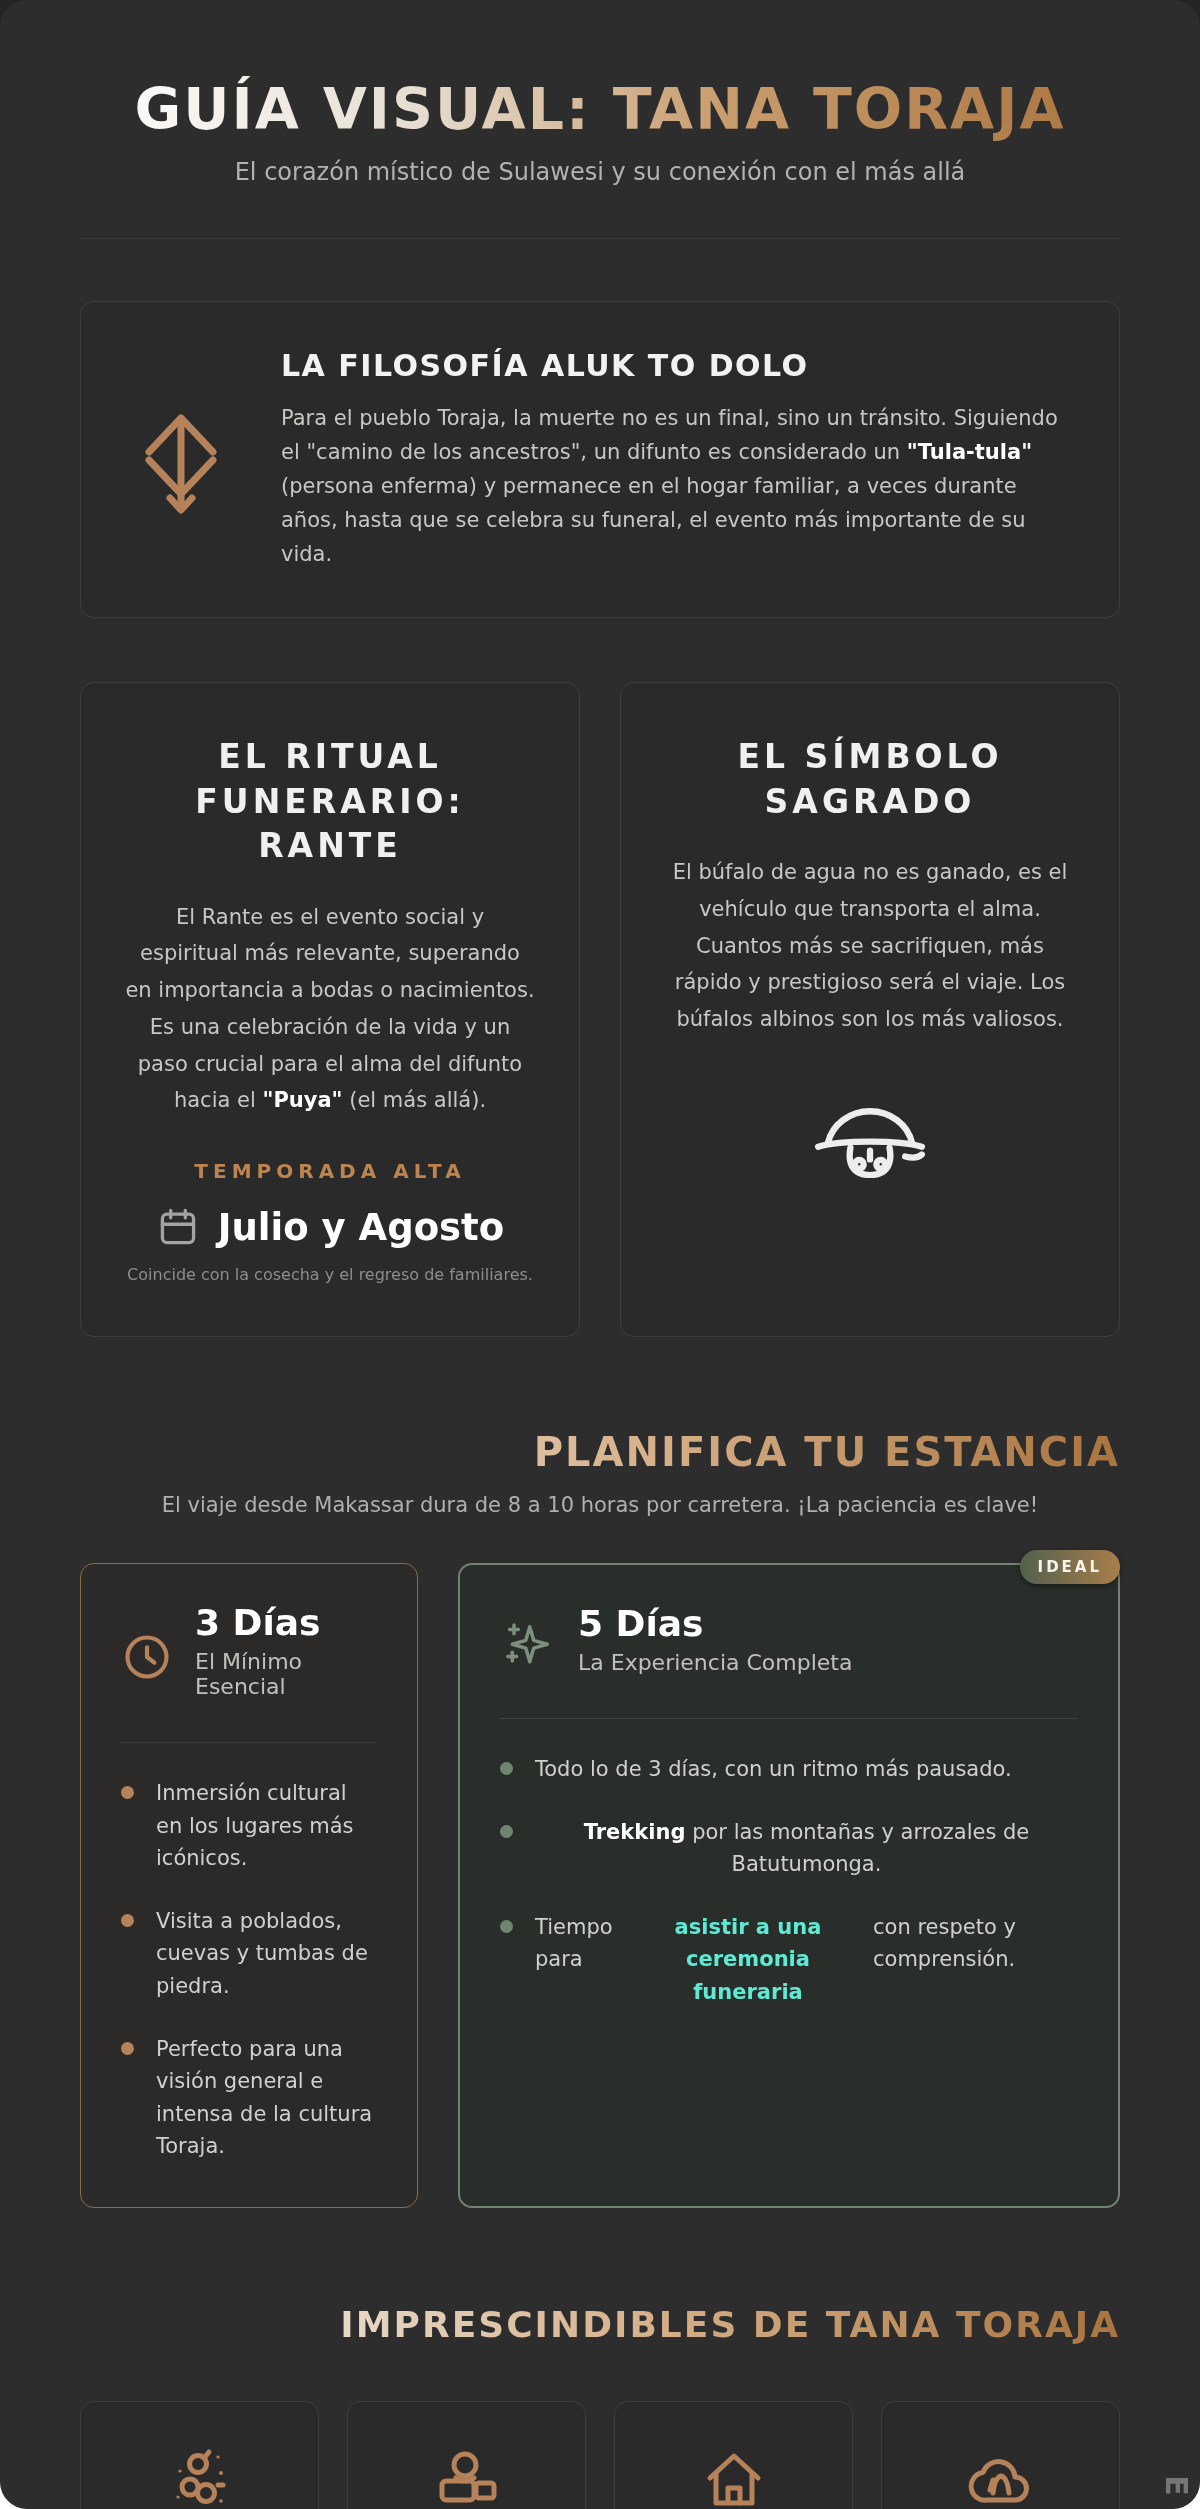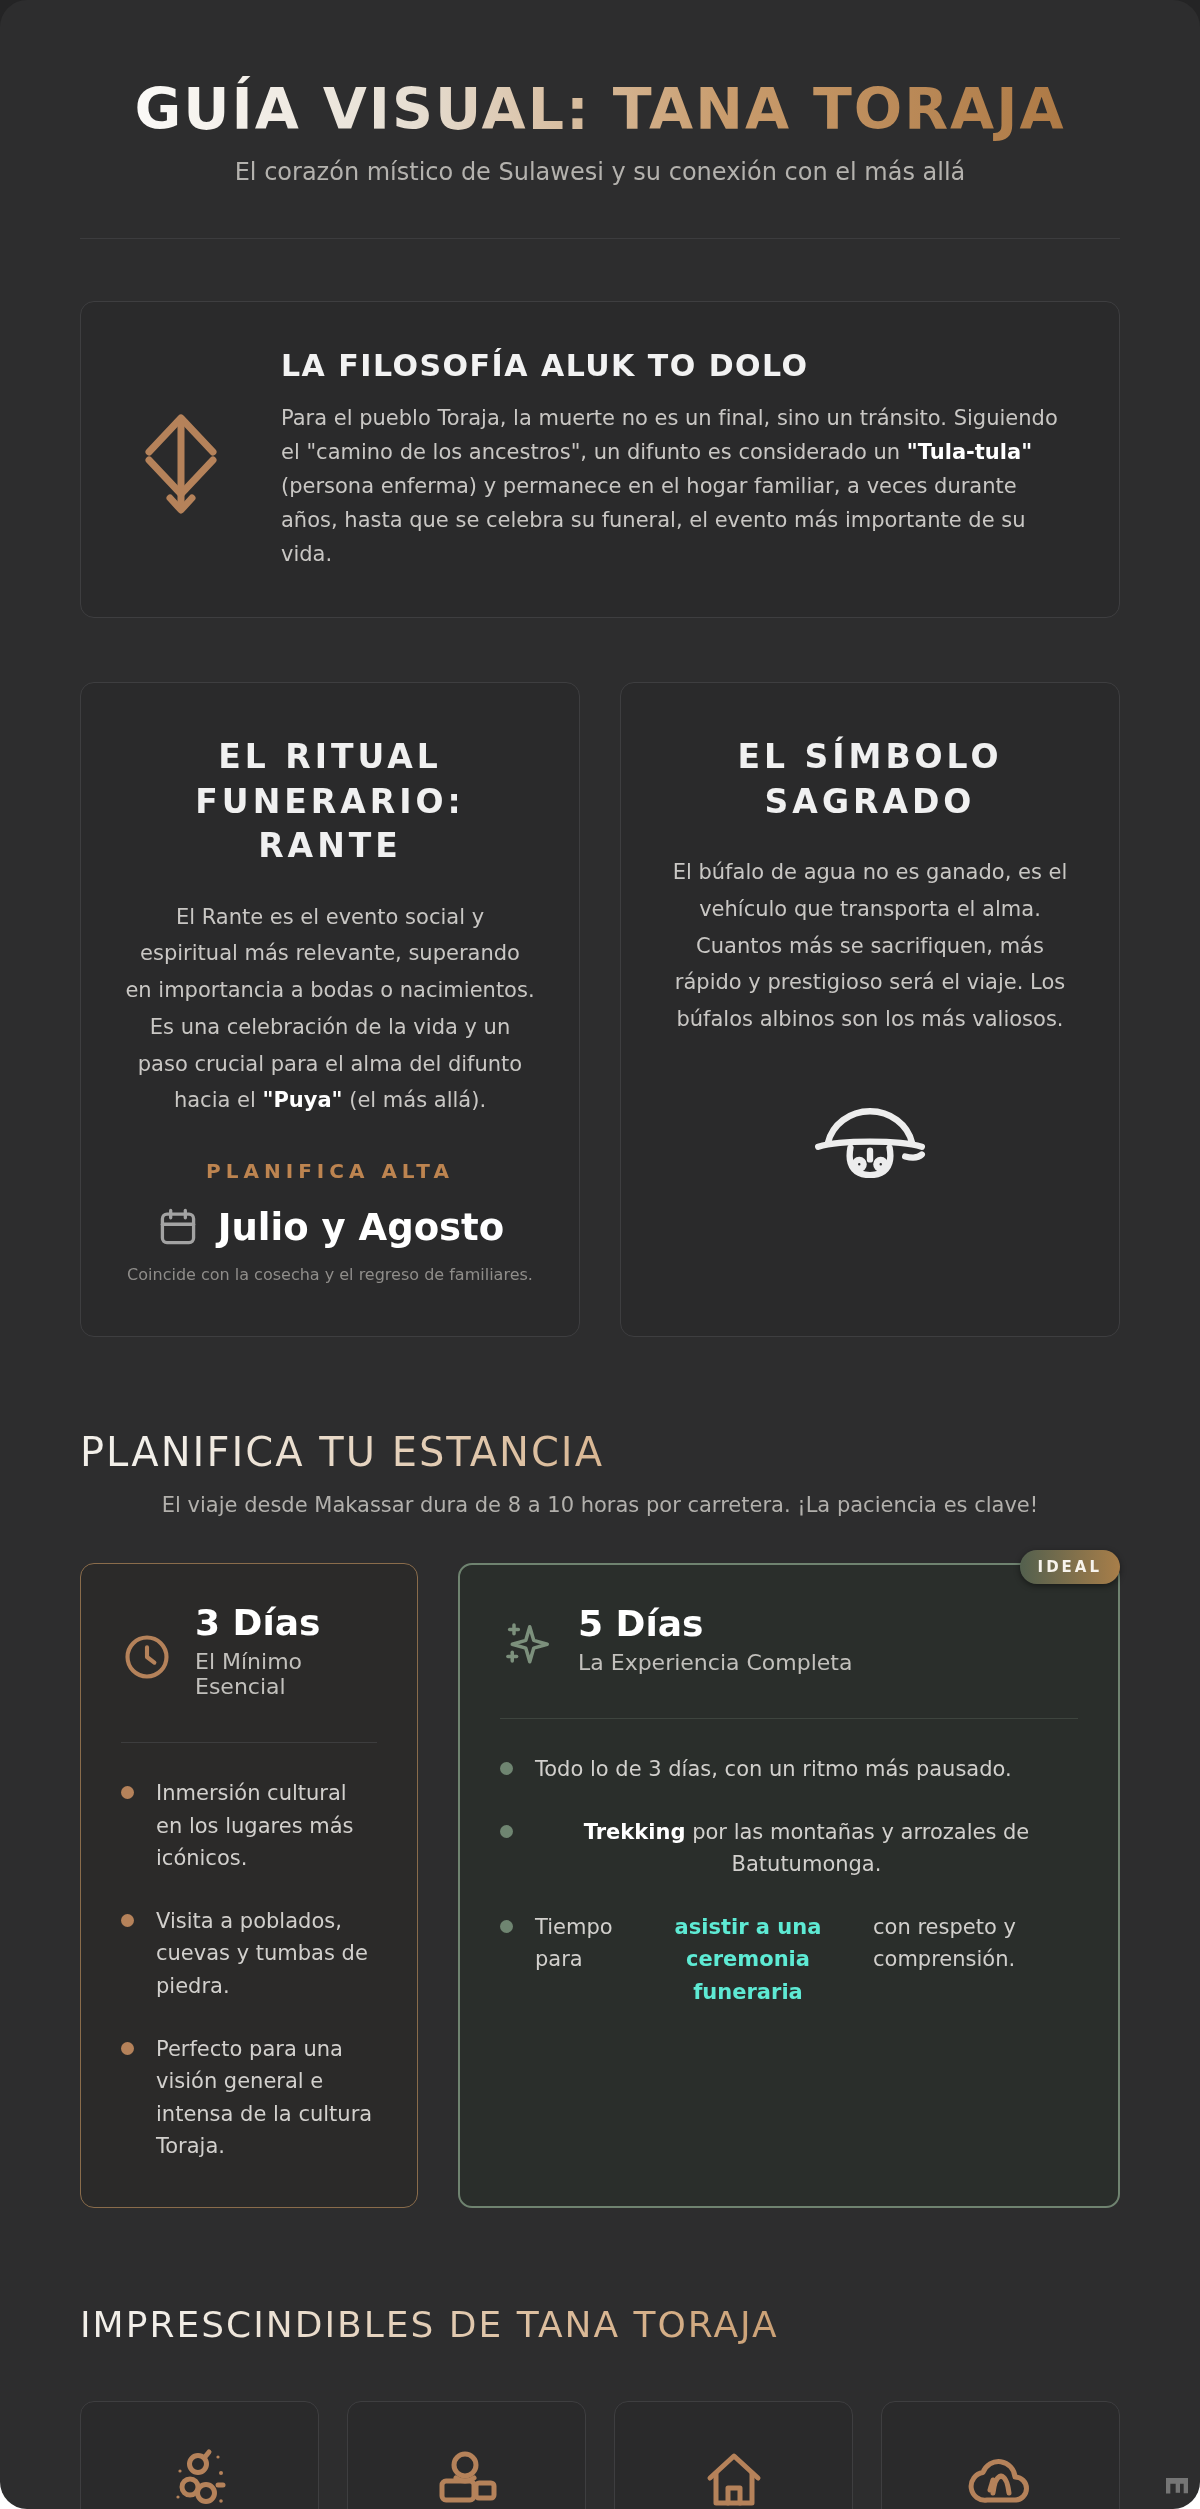--- a/index.html
+++ b/index.html
@@ -63,22 +63,22 @@
   }
   .season-row{
     margin-top:22px;display:flex;align-items:center;justify-content:center;gap:18px;
   }
   .season-row .cal{color:#a3a3a3;}
   .season-value{font-size:37px;font-weight:bold;color:#ffffff;}
   .season-note{margin:16px 0 0;font-size:16px;color:#8f8d8a;}
   .buffalo-wrap{margin-top:54px;display:flex;justify-content:center;color:#ededed;}
   
   .section-title{
-    margin:92px 0 0;text-align:left;
-    font-size:40px;font-weight:normal;letter-spacing:2px;
+    margin:92px 0 0;text-align:right;
+    font-size:40px;font-weight:bold;letter-spacing:2px;
     background:linear-gradient(90deg,#f2efe9 8%,#d6b089 55%,#a9743f 100%);
     -webkit-background-clip:text;background-clip:text;color:transparent;
   }
   .plan-sub{margin:18px 0 0;text-align:center;font-size:21px;color:#b2b0ac;}
   .plans{margin-top:46px;}
   .plan-card{
     position:relative;border-radius:14px;box-sizing:border-box;
     padding:38px 40px 44px;
   }
   .plan-card.tan{background:#2b2a29;border:1px solid #86androidc;}
@@ -144,21 +144,21 @@
     <div class="philo-body">
       <h2>LA FILOSOFÍA ALUK TO DOLO</h2>
       <p class="body-text"><span>Para el pueblo Toraja, la muerte no es un final, sino un tránsito. Siguiendo el "camino de los ancestros", un difunto es considerado un </span><strong>"Tula-tula"</strong><span> (persona enferma) y permanece en el hogar familiar, a veces durante años, hasta que se celebra su funeral, el evento más importante de su vida.</span></p>
     </div>
   </section>
 
   <section class="grid2">
     <div class="card center-card">
       <h2>EL RITUAL FUNERARIO: RANTE</h2>
       <p class="body-text"><span>El Rante es el evento social y espiritual más relevante, superando en importancia a bodas o nacimientos. Es una celebración de la vida y un paso crucial para el alma del difunto hacia el </span><strong>"Puya"</strong><span> (el más allá).</span></p>
-      <div class="season-label">PLANIFICA ALTA</div>
+      <div class="season-label">TEMPORADA ALTA</div>
       <div class="season-row">
         <span class="cal">
           <svg width="44" height="44" viewBox="0 0 24 24" fill="none" stroke="currentColor" stroke-width="1.8" stroke-linecap="round" stroke-linejoin="round">
             <rect x="3.5" y="5" width="17" height="15.5" rx="2.5"></rect>
             <path d="M8 3 V7"></path>
               <path d="M16 3 V7"></path>
               <path d="M3.5 10.5 H20.5"></path>
           </svg>
         </span>
         <span class="season-value">Julio y Agosto</span>

